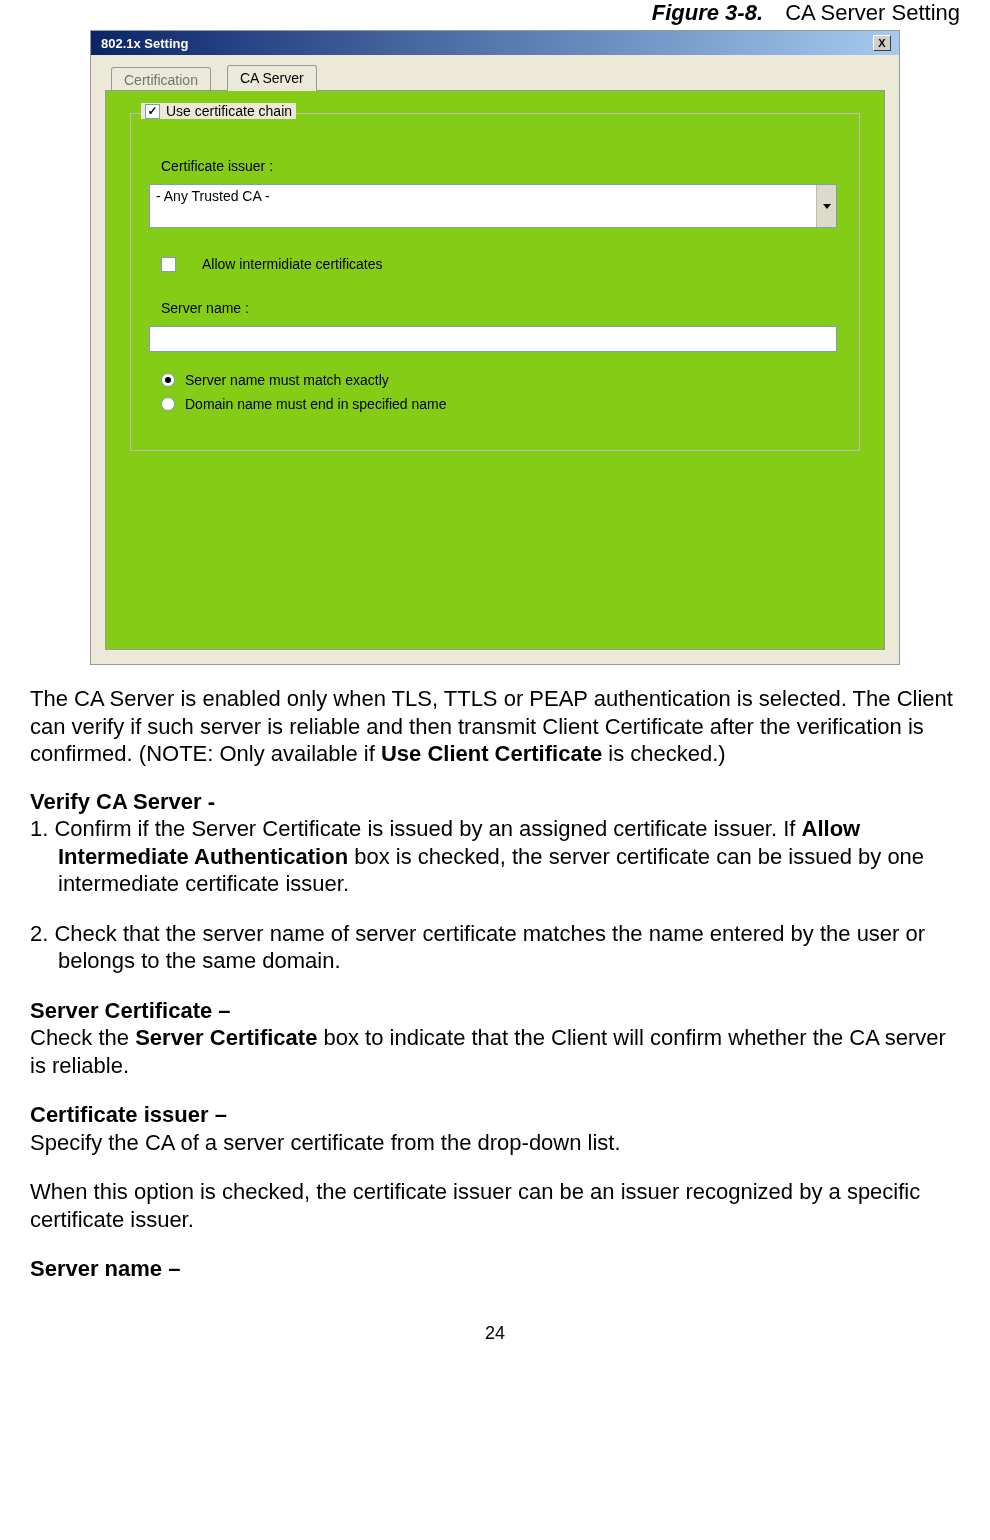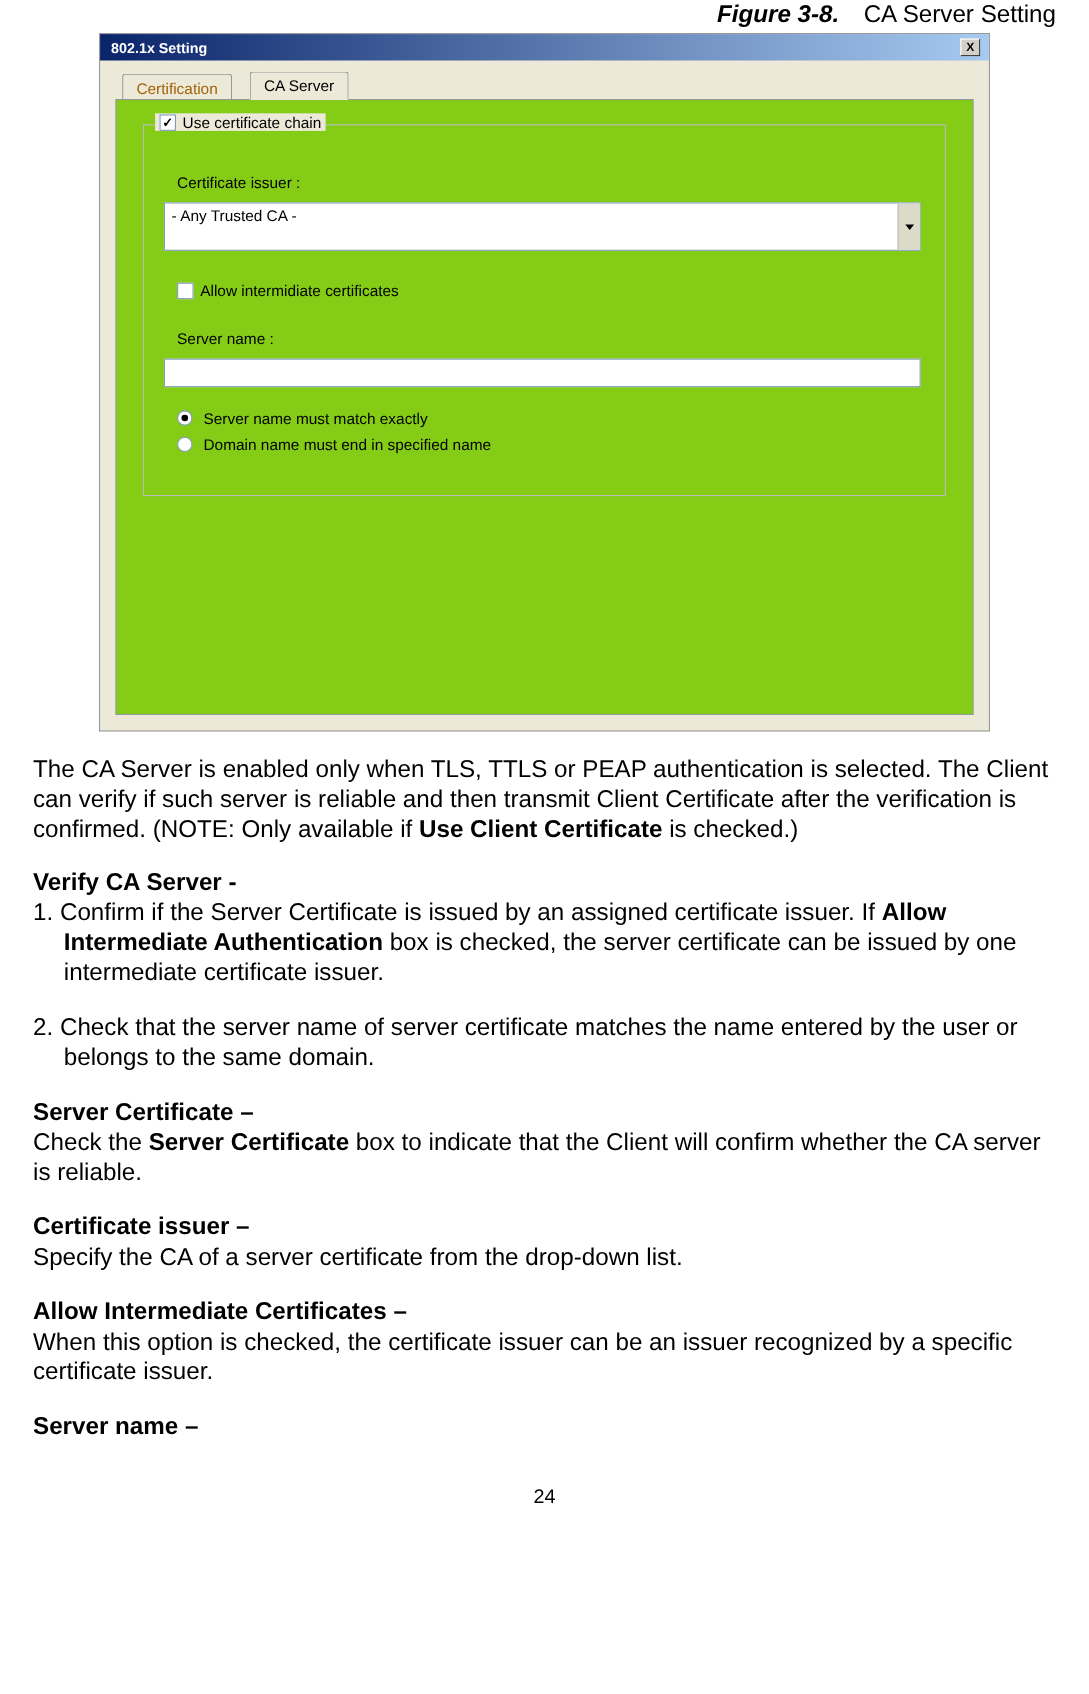--- a/index.html
+++ b/index.html
@@ -66,21 +66,21 @@
       border-bottom: none;
       border-radius: 3px 3px 0 0;
       margin-right: 0px;
       cursor: pointer;
       font-size: 14px;
       position: relative;
     }
     .tab.inactive {
       background: #ece9d8;
       top: 2px;
-      color: #a16207;
+      color: #737373;
     }
     .tab.active {
       background: #ece9d8;
       border-bottom: 1px solid #ece9d8;
       z-index: 2;
       font-weight: normal;
       margin-left: 16px;
     }
     .tab-panel {
       border: 1px solid #919b9c;
@@ -110,21 +110,21 @@
       background: #fff;
       border: 1px solid #7f9db9;
       display: inline-flex;
       align-items: center;
       justify-content: center;
       font-size: 12px;
       cursor: pointer;
     }
     .checkbox.checked::after { content: "✓"; font-weight: bold; color: #000; line-height: 1; }
     .field-label { margin: 18px 0 10px 12px; }
-    .inline-check { display: flex; align-items: center; gap: 6px; margin: 28px 0 28px 12px; }
+    .inline-check { display: flex; align-items: center; gap: 26px; margin: 28px 0 28px 12px; }
     .radio-row { display: flex; align-items: center; gap: 10px; margin: 8px 0 8px 12px; }
     .radio {
       width: 14px; height: 14px;
       border: 1px solid #7f9db9;
       border-radius: 50%;
       background: #fff;
       display: inline-flex;
       align-items: center;
       justify-content: center;
       cursor: pointer;
@@ -264,19 +264,18 @@
   </ol>
 
   <p class="heading">Server Certificate –</p>
   <p class="sub">
     <span>Check the </span><span class="bold">Server Certificate</span><span> box to indicate that the Client will confirm whether the CA server is reliable.</span>
   </p>
 
   <p class="heading">Certificate issuer –</p>
   <p class="sub">Specify the CA of a server certificate from the drop-down list.</p>
 
-  <p class="heading">Allow Intermediate Certificates –</p>
   <p class="sub">When this option is checked, the certificate issuer can be an issuer recognized by a specific certificate issuer.</p>
 
   <p class="heading">Server name –</p>
 </div>
 
 <div class="page-num">24</div>
 
 </body></html>

